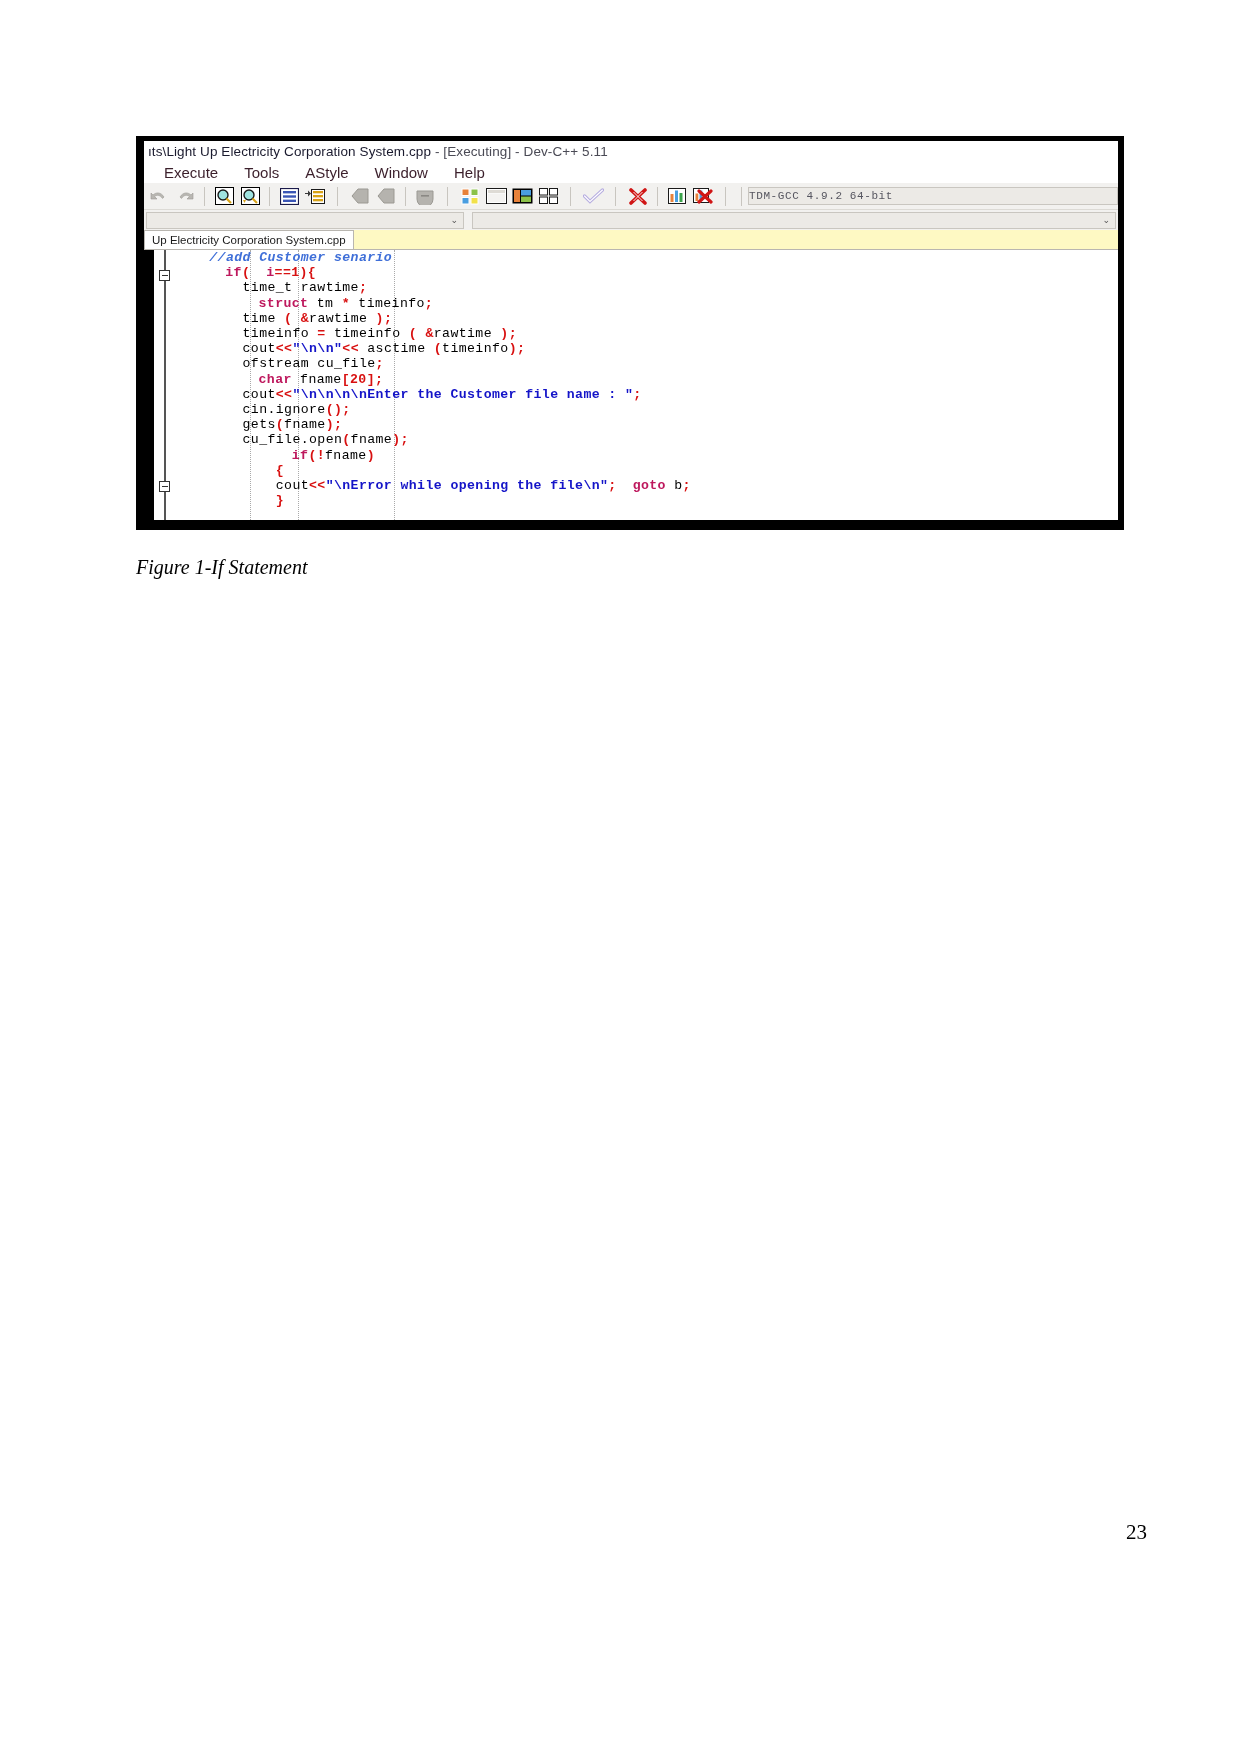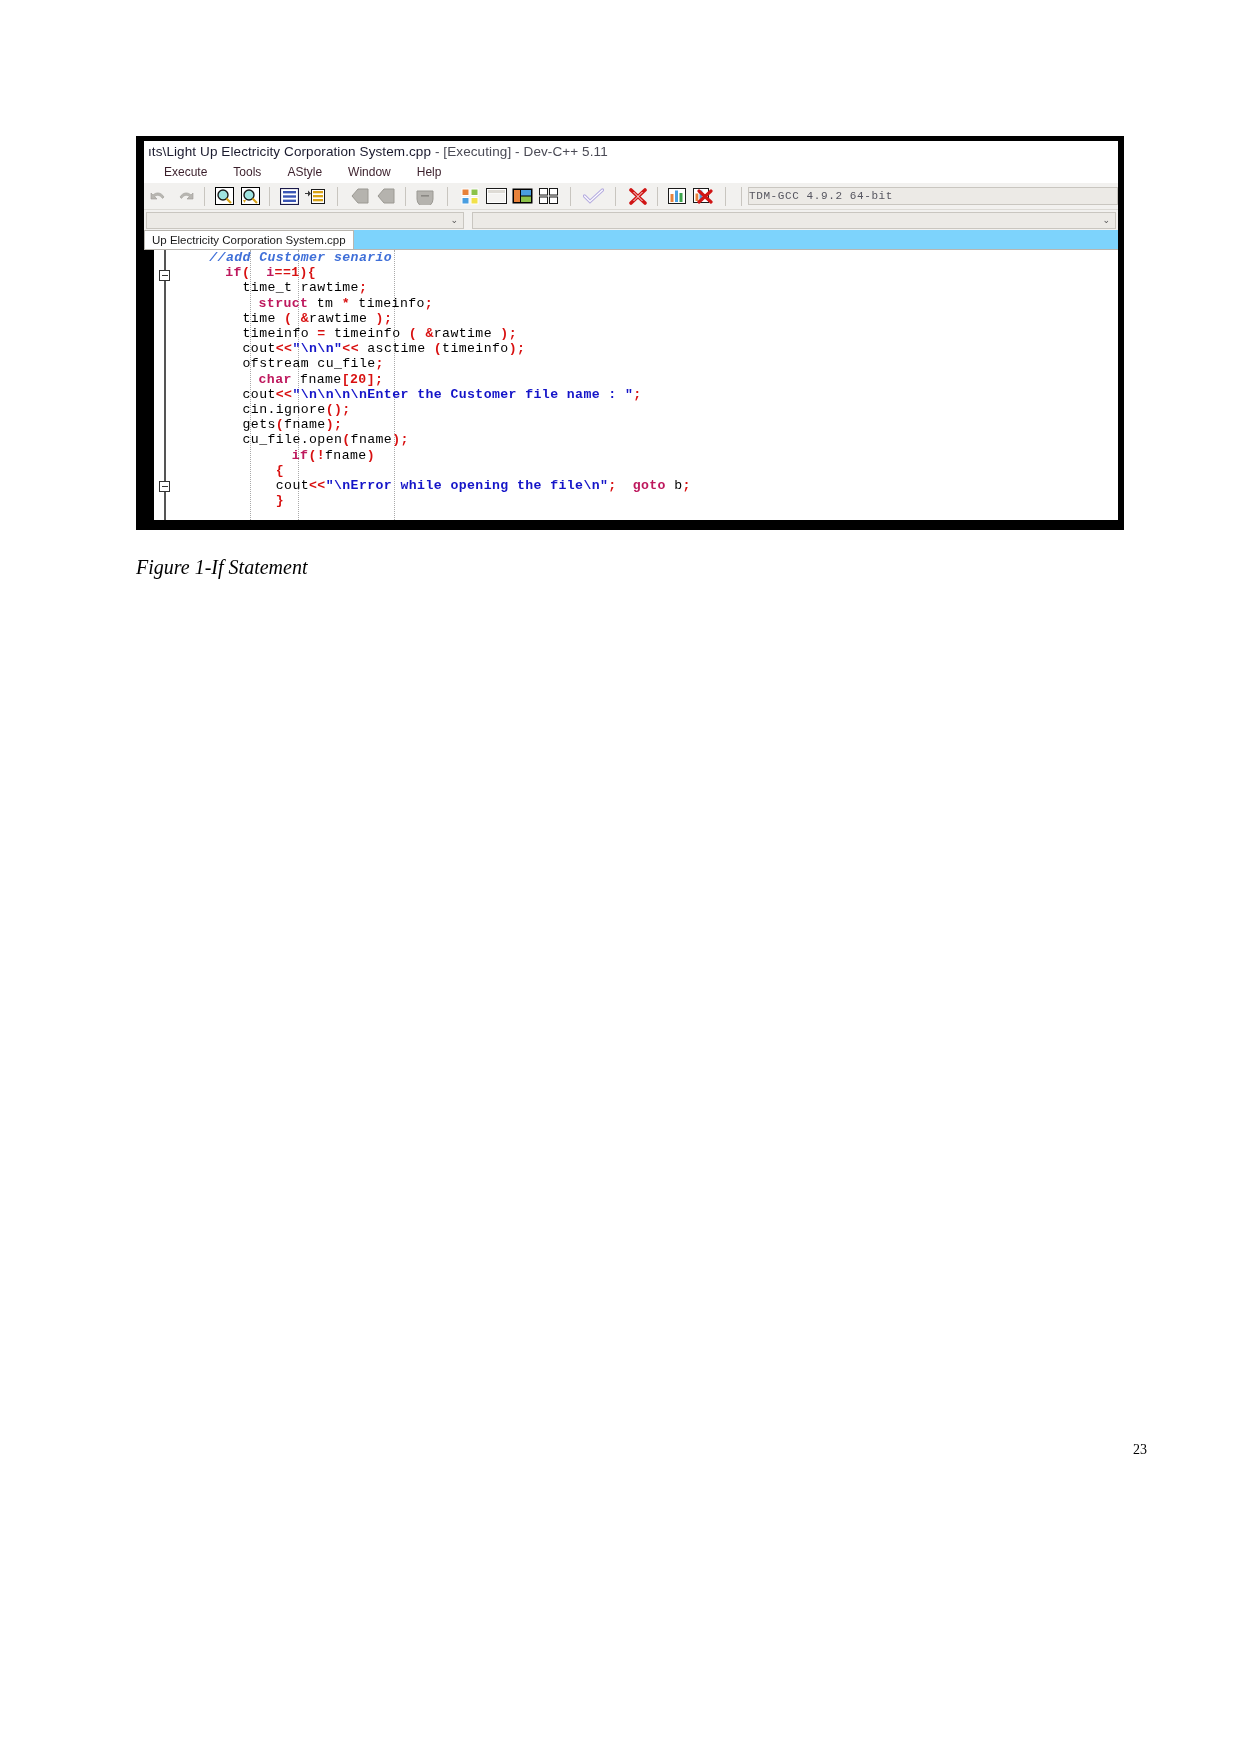--- a/index.html
+++ b/index.html
@@ -60,21 +60,21 @@
   .menubar {
     height: 22px;
     background: #ffffff;
     display: flex;
     align-items: center;
     padding-left: 20px;
     box-sizing: border-box;
   }
   .menu-item {
     font-family: "Liberation Sans", sans-serif;
-    font-size: 12px;
+    font-size: 15px;
     color: #3b1f2b;
     margin-right: 26px;
     white-space: nowrap;
     cursor: default;
   }
 
   
   .toolbar {
     height: 27px;
     background: #f2f1ef;
@@ -128,21 +128,21 @@
   .combo-caret {
     font-family: "Liberation Sans", sans-serif;
     font-size: 9px;
     color: #555;
     line-height: 1;
   }
 
   
   .tabstrip {
     height: 20px;
-    background: #7dd3fc;
+    background: #fef9c3;
     display: flex;
     align-items: flex-end;
     box-sizing: border-box;
     border-bottom: 1px solid #b9b6b0;
   }
   .file-tab {
     height: 19px;
     background: #ffffff;
     border: 1px solid #b9b6b0;
     border-bottom: none;
@@ -240,23 +240,23 @@
     font-style: italic;
     font-size: 20px;
     color: #000000;
     white-space: nowrap;
   }
 
   
   #page-number {
     position: absolute;
     right: 94px;
-    top: 1442px;
+    top: 1520px;
     font-family: "Liberation Serif", serif;
-    font-size: 14px;
+    font-size: 21px;
     color: #000000;
   }
 </style>
 </head>
 <body>
 
 <div id="figure-screenshot">
   <div id="app-window" style="display:flex; flex-direction:column;">
 
     <div class="titlebar">

